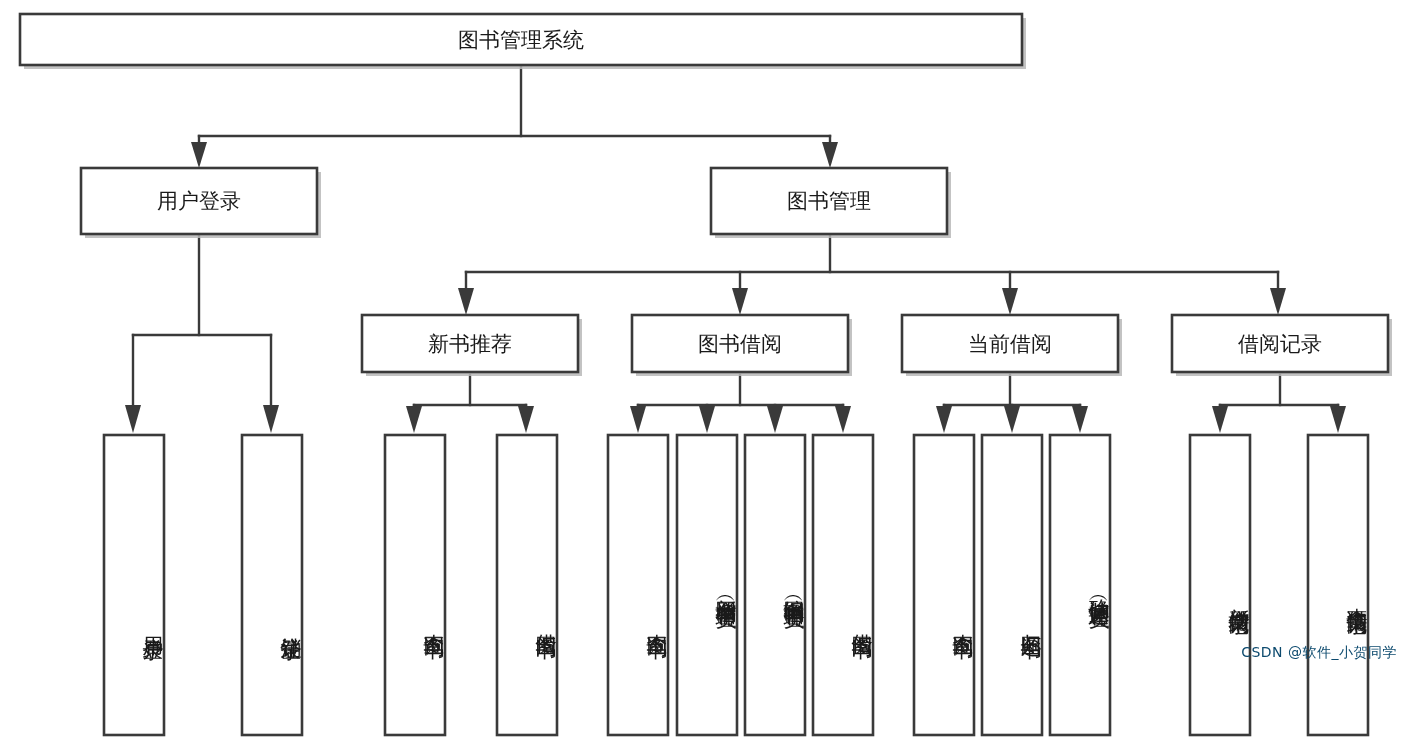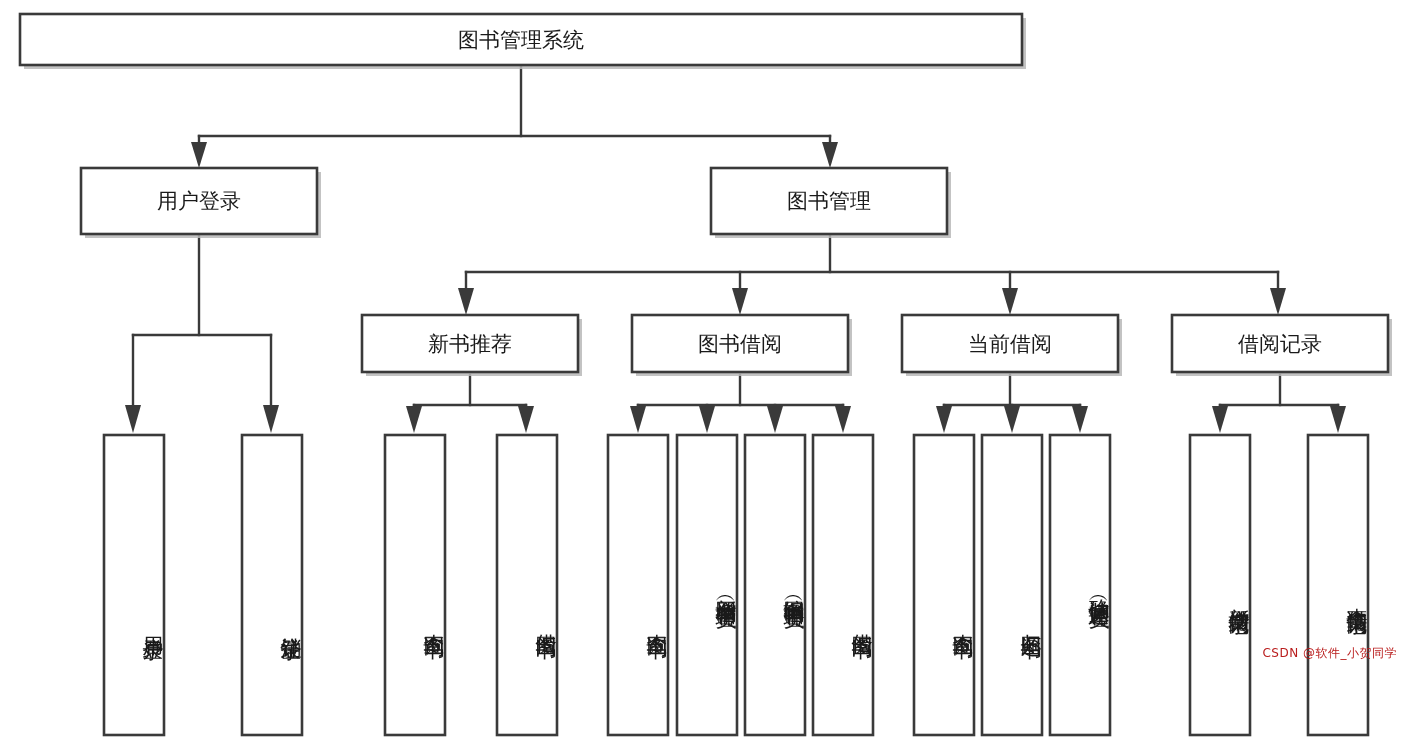--- a/index.html
+++ b/index.html
@@ -68,22 +68,22 @@
     align-items: flex-start;
     justify-content: center;
     white-space: nowrap;
     user-select: none;
   }
   .watermark {
     position: absolute;
     right: 8px;
     bottom: 6px;
     font-family: "DejaVu Sans", "Liberation Sans", sans-serif;
-    font-size: 12px;
-    color: #b91c1c;
+    font-size: 14px;
+    color: #0c4a6e;
     letter-spacing: 0.5px;
     user-select: none;
   }
 </style>
 </head>
 <body>
 
 <div id="diagram-root">
 
   <svg class="diagram-canvas" viewBox="0 0 1405 747" xmlns="http://www.w3.org/2000/svg">

